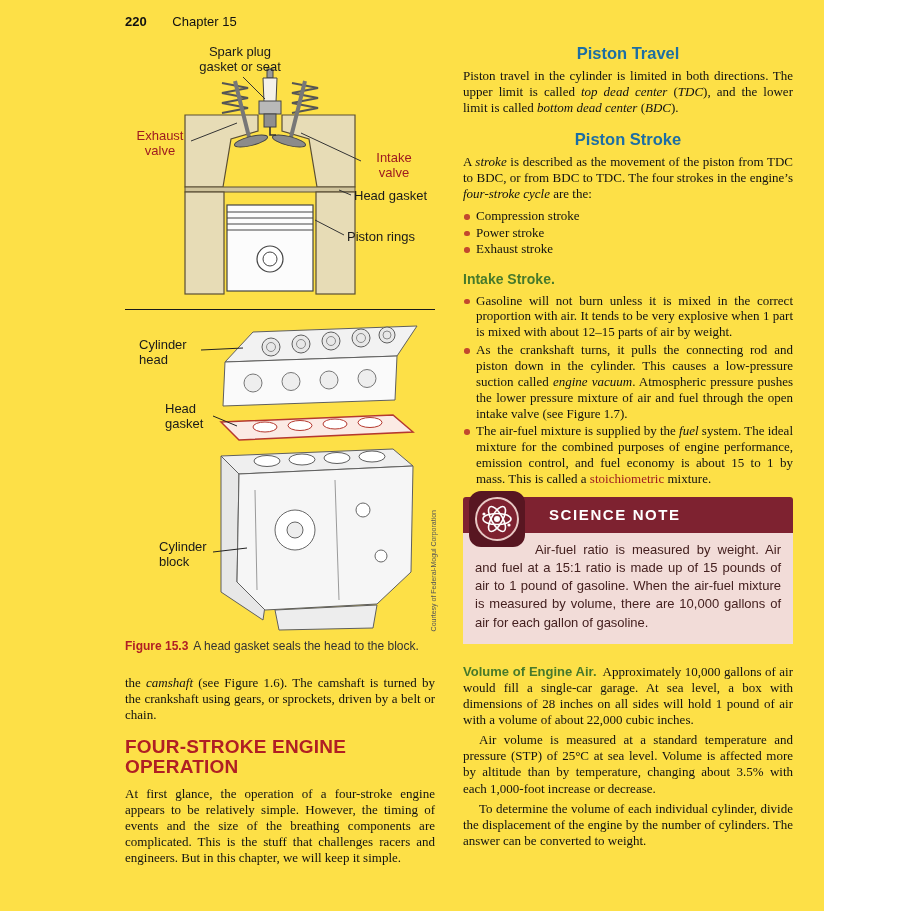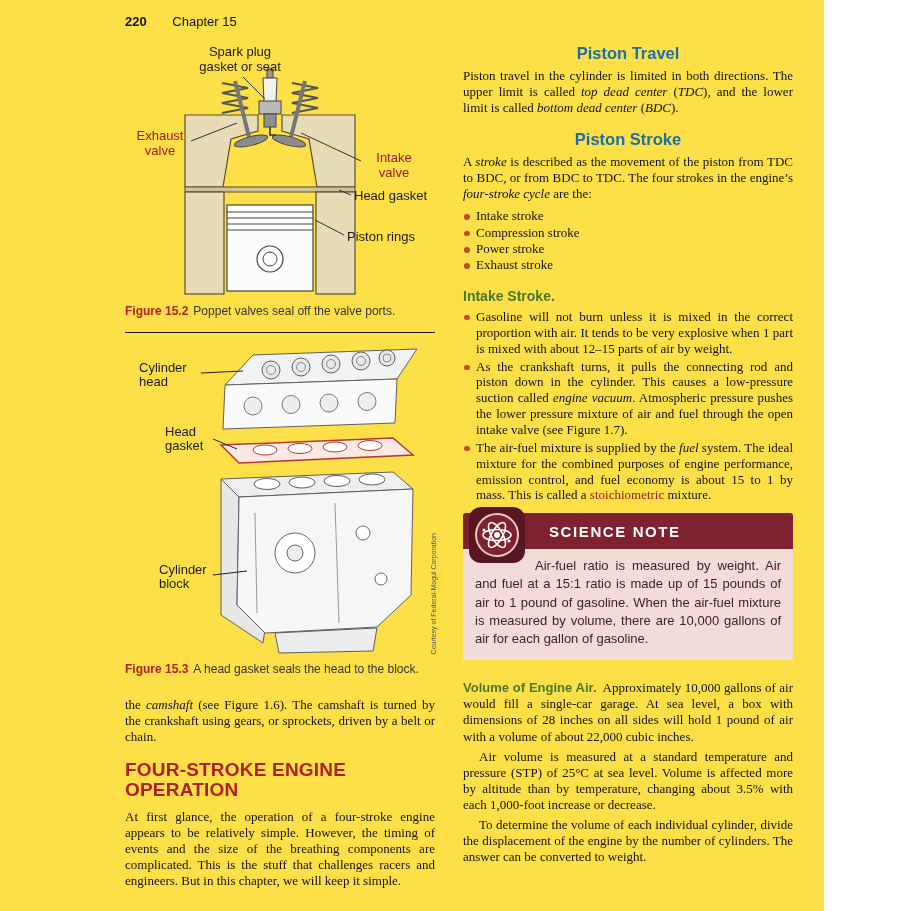--- a/index.html
+++ b/index.html
@@ -113,23 +113,20 @@
         </svg>
         <div class="fig-label" style="left:55px;top:0;width:120px;text-align:center">Spark plug
 gasket or seat</div>
         <div class="fig-label red" style="left:6px;top:84px;width:58px;text-align:center">Exhaust
 valve</div>
         <div class="fig-label red" style="left:240px;top:106px;width:58px;text-align:center">Intake
 valve</div>
         <div class="fig-label" style="left:229px;top:144px">Head gasket</div>
         <div class="fig-label" style="left:222px;top:185px">Piston rings</div>
       </div>
-      <figcaption class="caption">
-        <span class="cap-label">Figure 15.2</span><span>Poppet valves seal off the valve ports.</span>
-      </figcaption>
     </figure>
 
     <hr class="divider">
 
     <figure style="margin:0">
       <div class="figcanvas" style="height:312px">
         <svg viewBox="0 0 310 312" width="310" height="312">
 
           <g>
             <path d="M100,42 L128,12 L292,6 L272,36 Z" fill="#f2f2f2" stroke="#5f5f5f"></path>
@@ -211,21 +208,20 @@
 
   <div class="col right">
 
     <h3 class="blue-head first">Piston Travel</h3>
     <p class="body-text"><span>Piston travel in the cylinder is limited in both directions. The upper limit is called </span><span class="i">top dead center</span><span> (</span><span class="i">TDC</span><span>), and the lower limit is called </span><span class="i">bottom dead center</span><span> (</span><span class="i">BDC</span><span>).</span></p>
 
     <h3 class="blue-head">Piston Stroke</h3>
     <p class="body-text"><span>A </span><span class="i">stroke</span><span> is described as the movement of the piston from TDC to BDC, or from BDC to TDC. The four strokes in the engine’s </span><span class="i">four-stroke cycle</span><span> are the:</span></p>
 
     <ul class="stroke-list">
-      <li>Intake stroke</li>
       <li>Compression stroke</li>
       <li>Power stroke</li>
       <li>Exhaust stroke</li>
     </ul>
 
     <h4 class="green-head">Intake Stroke.</h4>
 
     <ul class="bullet-list">
       <li><span>Gasoline will not burn unless it is mixed in the correct proportion with air. It tends to be very explosive when 1 part is mixed with about 12–15 parts of air by weight.</span></li>
       <li><span>As the crankshaft turns, it pulls the connecting rod and piston down in the cylinder. This causes a low-pressure suction called </span><span class="i">engine vacuum</span><span>. Atmospheric pressure pushes the lower pressure mixture of air and fuel through the open intake valve (see Figure 1.7).</span></li>

